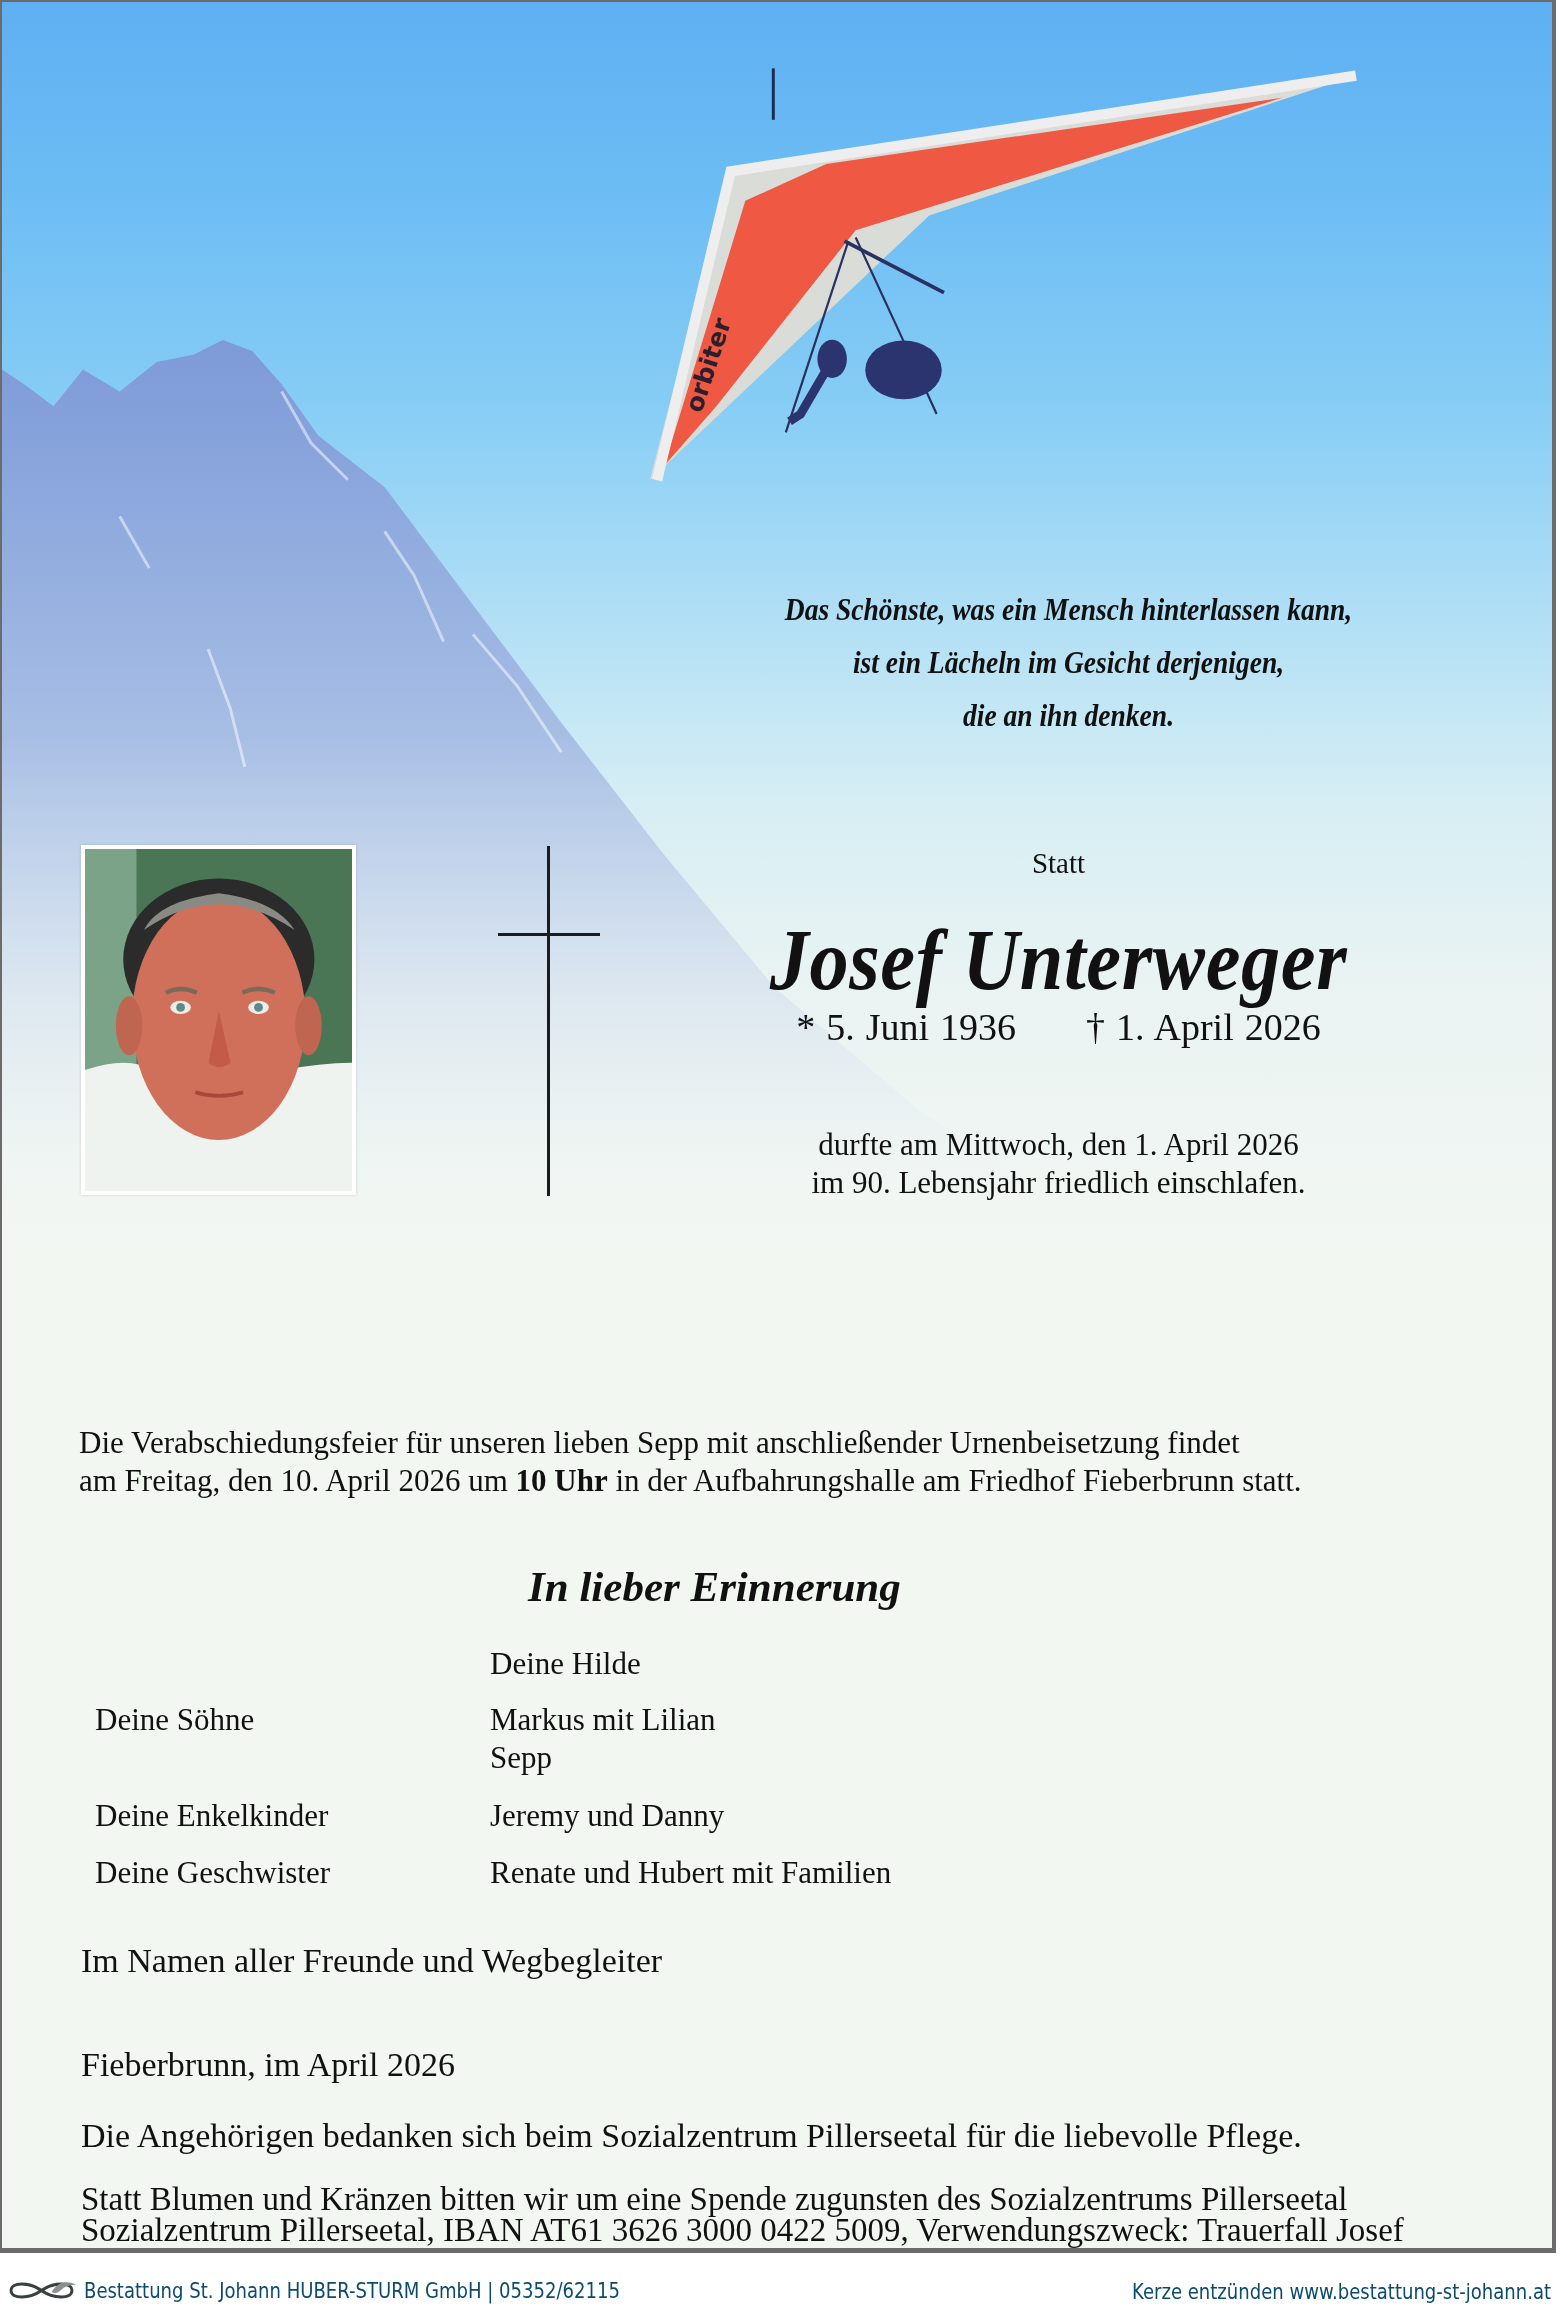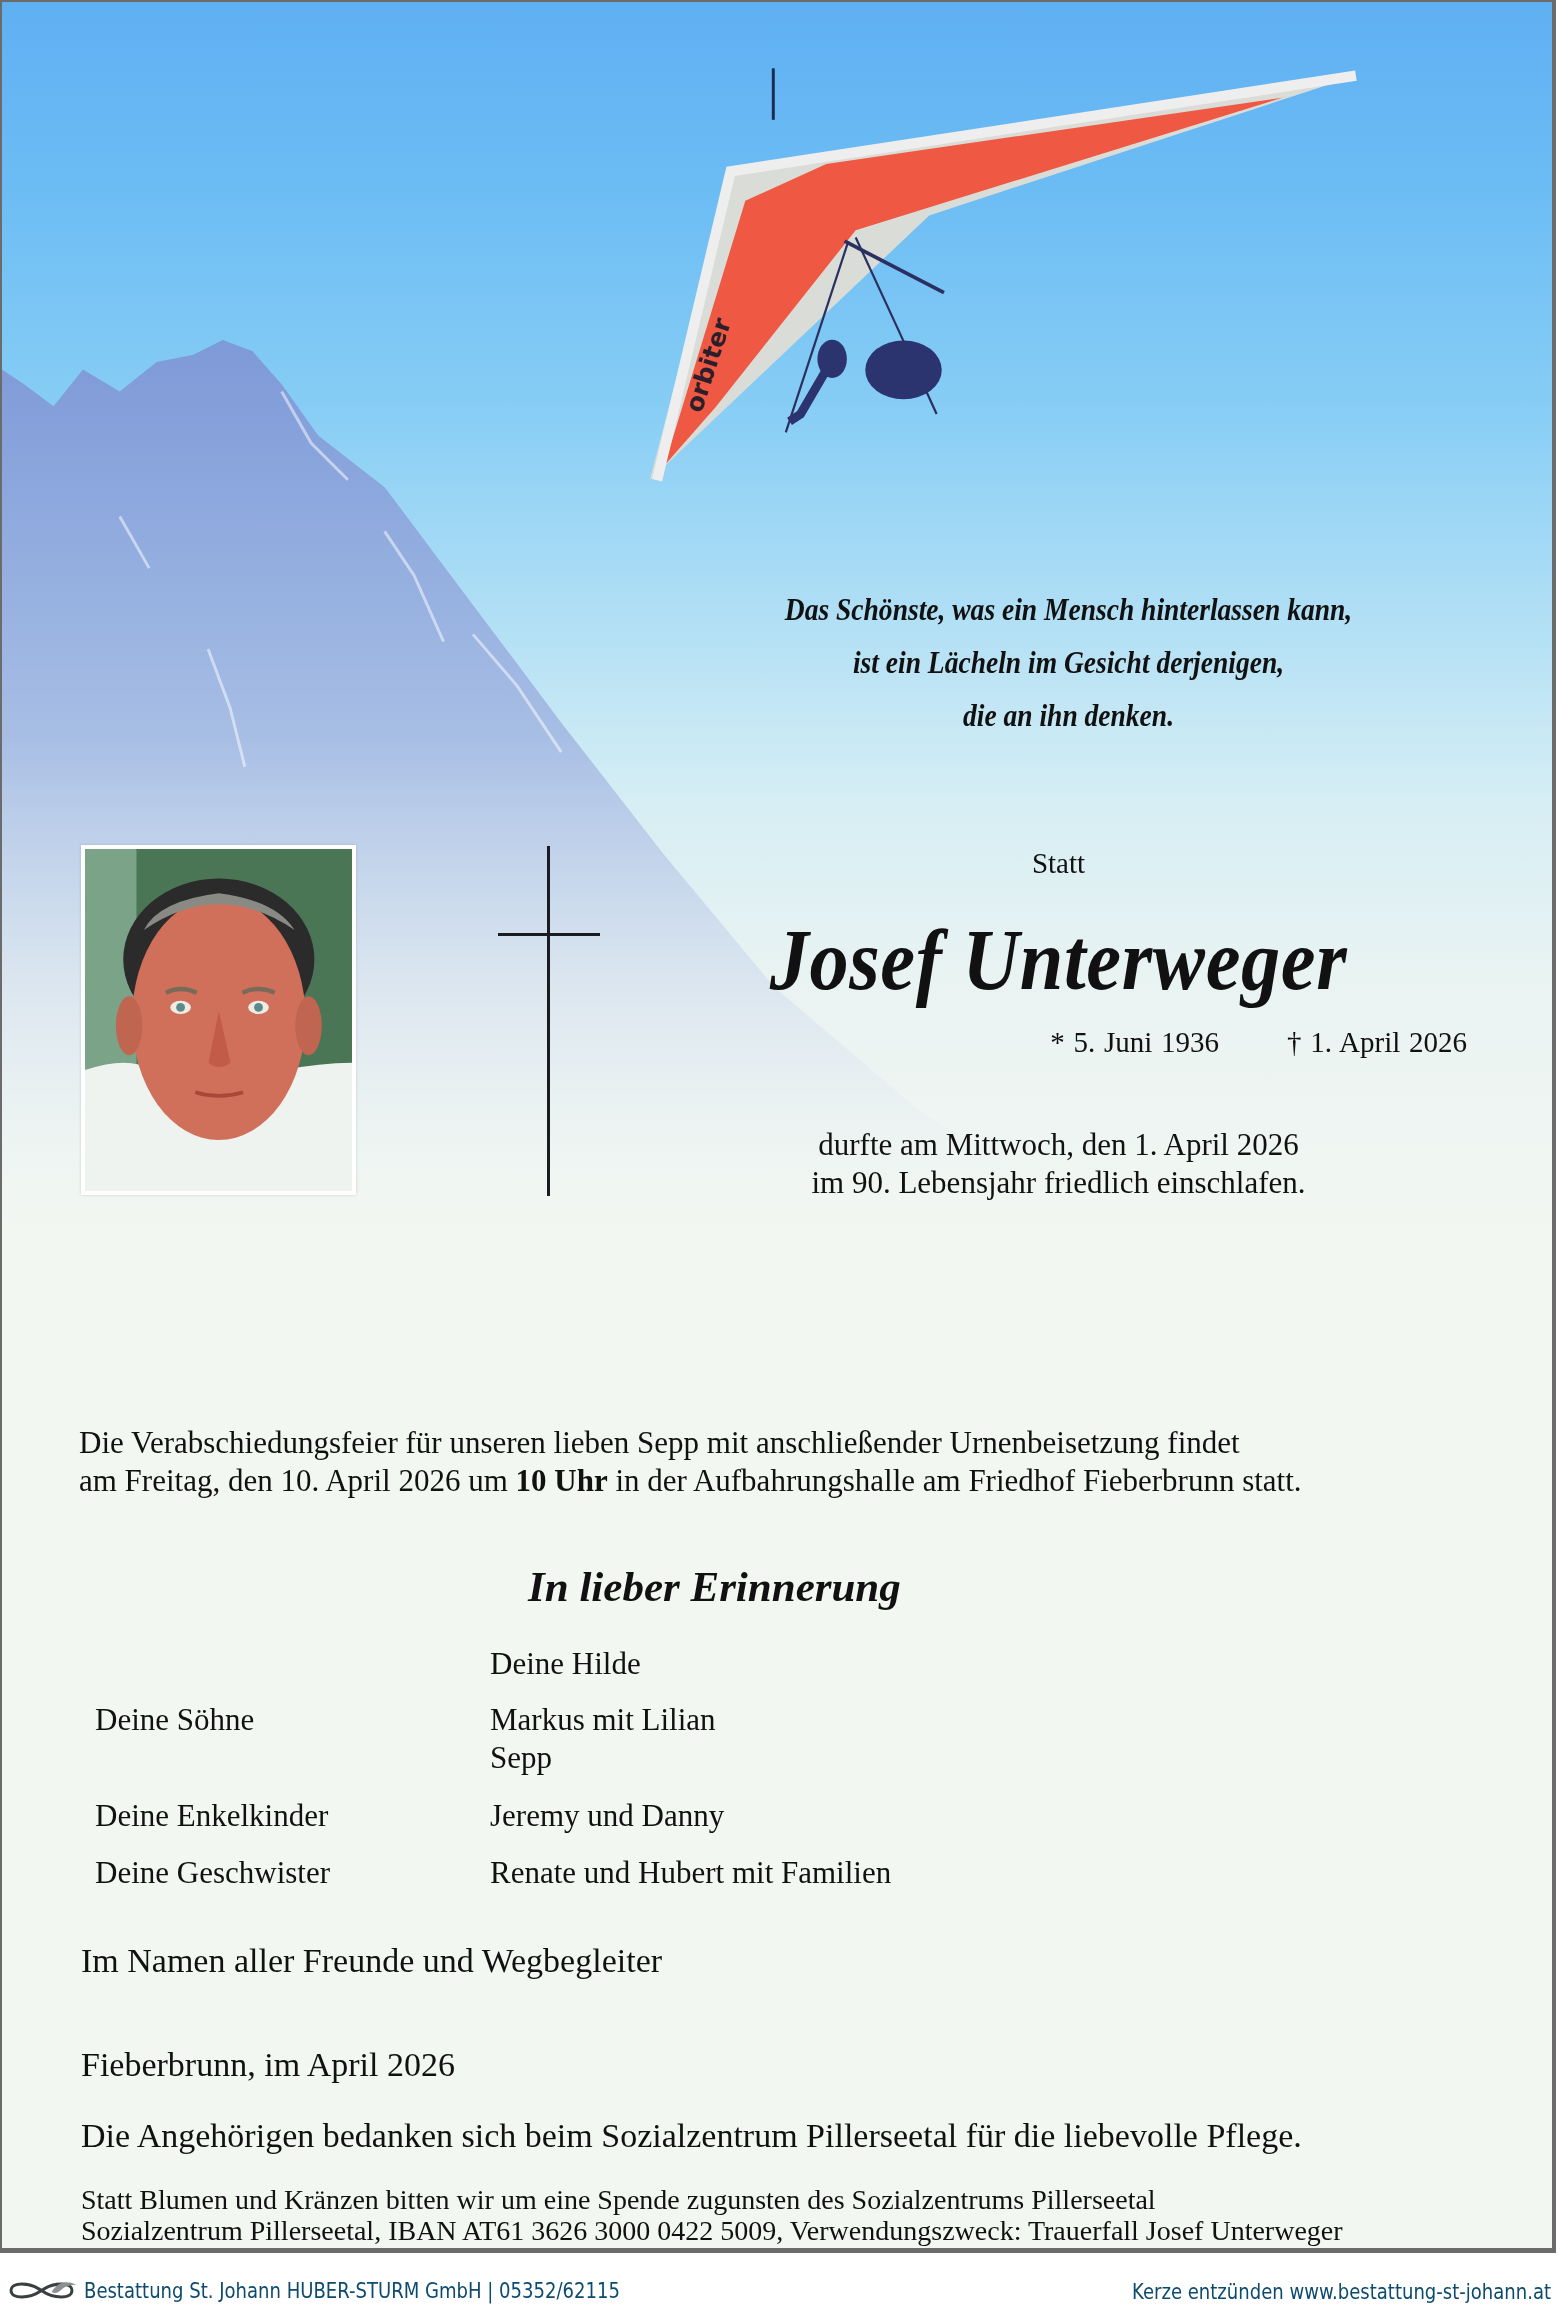--- a/index.html
+++ b/index.html
@@ -39,35 +39,35 @@
     background: linear-gradient(90deg, #6f9c7c 0%, #4e7a5c 30%, #3f6b4d 100%);
   }
   .cross-v { position: absolute; left: 545px; top: 844px; width: 2.9px; height: 350px; background: #1a1c1f; }
   .cross-h { position: absolute; left: 496px; top: 931px; width: 102px; height: 2.9px; background: #1a1c1f; }
   .center-col { position: absolute; left: 648px; width: 817px; text-align: center; }
   .herr { top: 845px; font-size: 29px; }
   .name {
     top: 907px; font-size: 87px; font-weight: bold; font-style: italic;
     letter-spacing: 0.7px; transform: scaleX(0.9); transform-origin: center top;
   }
-  .dates { top: 1024px; font-size: 29px; word-spacing: 1.5px; text-align: right; }
+  .dates { top: 1003px; font-size: 38px; word-spacing: 1.5px; }
   .dates span + span { margin-left: 59px; }
   .passed { top: 1124px; font-size: 31px; line-height: 38px; }
   .para { position: absolute; left: 77px; width: 1398px; font-size: 31px; line-height: 38px; }
   .p1 { top: 1308px; }
   .p2 { top: 1422px; }
   .heading-erin {
     position: absolute; left: 488px; top: 1560px;
     font-size: 43px; font-weight: bold; font-style: italic; margin-left: 38px;
   }
   .fam-row { position: absolute; font-size: 31px; line-height: 38px; }
   .fam-label { left: 93px; }
   .fam-names { left: 488px; }
   .closing { position: absolute; left: 79px; font-size: 34px; }
-  .small { position: absolute; left: 79px; font-size: 28px; line-height: 31px; }
+  .small { position: absolute; left: 79px; font-size: 33px; line-height: 31px; }
   .footer {
     position: absolute; top: 2266px; left: 0; width: 1561px; height: 52px;
     font-family: "DejaVu Sans", "Liberation Sans", sans-serif;
     font-size: 22px; color: #0c4a6e;
   }
   .footer .left { position: absolute; left: 2.9px; top: 10.3px; display: flex; align-items: center; gap: 4.4px; }
   .footer .right { position: absolute; right: 10.3px; top: 13.2px; }
   .footer .logo { width: 77px; height: 29px; }
   .cond { transform: scaleX(0.82); transform-origin: left center; display: inline-block; white-space: nowrap; }
   .cond-r { transform: scaleX(0.82); transform-origin: right center; display: inline-block; white-space: nowrap; }

